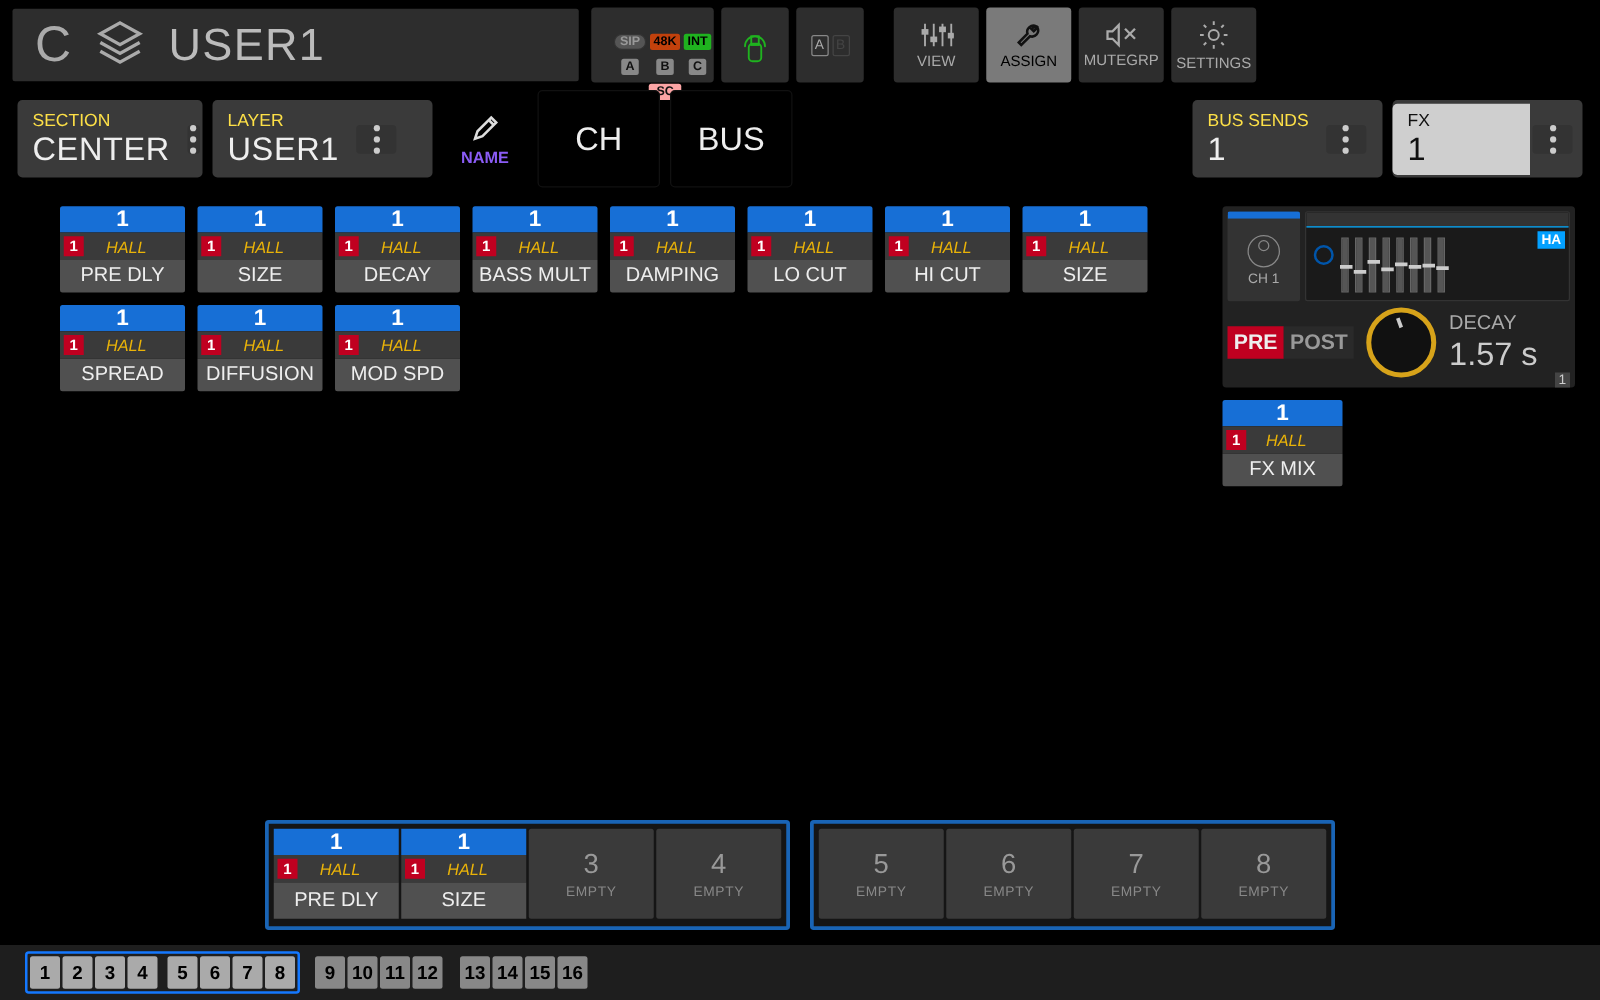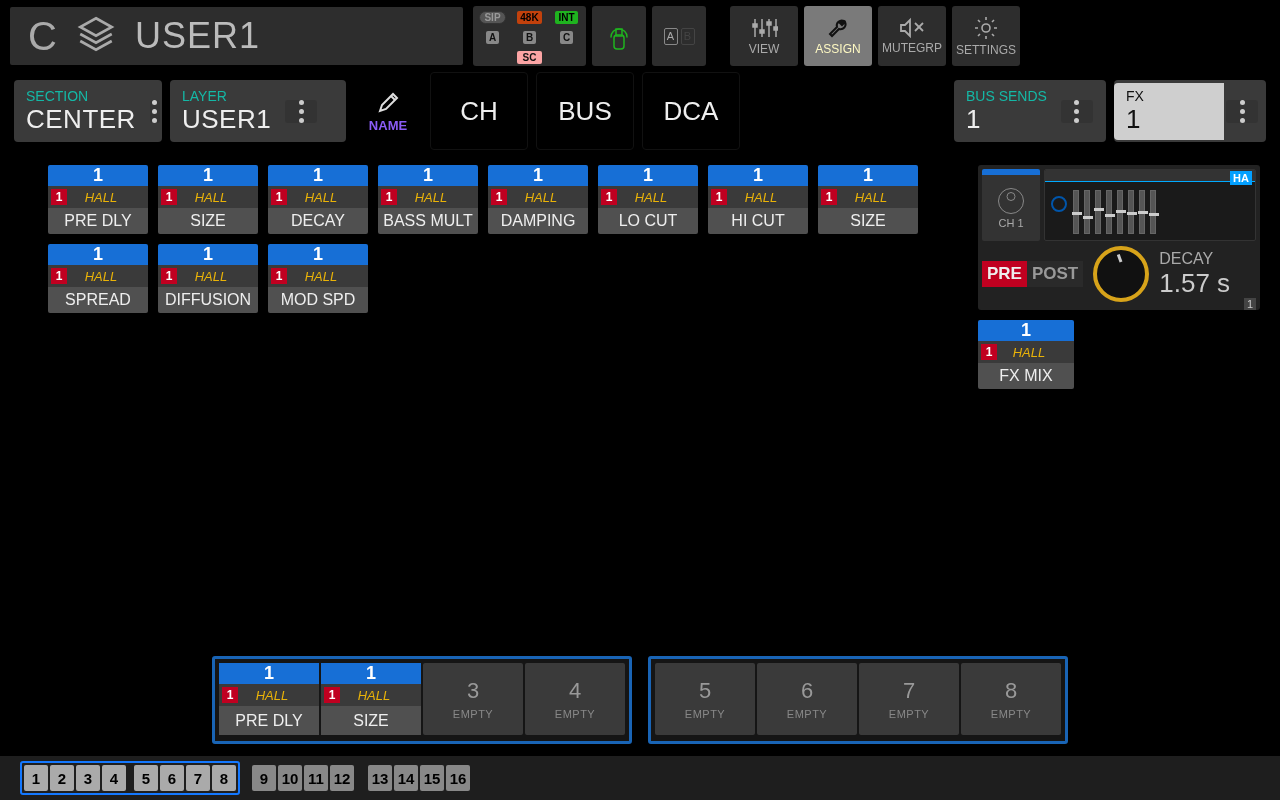--- a/index.html
+++ b/index.html
@@ -28,25 +28,25 @@
 .layers-icon svg { width: 42px; height: 42px; }
 .topbar-left .user { font-size: 36px; font-weight: 500; color: #bbb; letter-spacing: 1px; }
 .topbar-right { display: flex; gap: 6px; margin-left: 10px; }
 .top-btn {
   background: #2d2d2d; width: 68px; height: 60px;
   border-radius: 3px; display: flex; flex-direction: column;
   align-items: center; justify-content: center; gap: 2px;
 }
 .top-btn.active { background: #7a7a7a; }
 .top-btn .lbl { font-size: 12px; color: #aaa; }
-.top-btn.active .lbl { color: #fef9c3; }
+.top-btn.active .lbl { color: #000000; }
 .top-sip-group {
-  background: #2d2d2d; width: 113px; height: 60px; border-radius: 3px;
+  background: #2d2d2d; width: 98px; height: 60px; border-radius: 3px;
   display: grid; grid-template-columns: 1fr 1fr 1fr; grid-template-rows: 18px 18px 18px;
-  gap: 2px; padding: 2px; align-items: center; justify-items: center;
+  gap: 2px; padding: 18px; align-items: center; justify-items: center;
 }
 .badge { font-size: 10px; font-weight: bold; padding: 1px 3px; border-radius: 2px; }
 .badge.sip { background: #555; color: #999; border: 1px solid #333; border-radius: 8px; padding: 0 4px; grid-column: 1; grid-row: 1; }
 .badge.rate { background: #c2410c; color: #000; grid-column: 2; grid-row: 1; }
 .badge.int { background: #1fb31f; color: #000; grid-column: 3; grid-row: 1; }
 .badge.a { background: #888; color: #111; grid-column: 1; grid-row: 2; }
 .badge.b { background: #888; color: #111; grid-column: 2; grid-row: 2; }
 .badge.c { background: #888; color: #111; grid-column: 3; grid-row: 2; }
 .badge.sc { background: #fca5a5; color: #111; grid-column: 2; grid-row: 3; padding: 1px 6px; }
 .top-btn.usb, .top-btn.sd { width: 54px; }
@@ -61,21 +61,21 @@
   padding: 8px 14px; height: 78px;
 }
 .panel {
   background: #3a3a3a; border-radius: 4px;
   display: flex; align-items: center;
 }
 .panel-split {
   height: 62px; display: flex;
 }
 .panel-main { padding: 5px 12px; display:flex; flex-direction:column; justify-content:center; }
-.panel-label { font-size: 14px; color: #14b8a6; font-weight: 500; }
+.panel-label { font-size: 14px; color: #fde047; font-weight: 500; }
 .panel-value { font-size: 26px; color: #eee; font-weight: 500; letter-spacing: 0.5px; }
 .panel-dots {
   width: 32px; background:#333; margin:2px; border-radius:3px;
   display:flex; align-items:center; justify-content:center;
 }
 .dots3 { display:flex; flex-direction:column; gap:4px; }
 .dots3 span { width:5px; height:5px; background:#ccc; border-radius:50%; }
 .panel.fx-active .panel-main { background:#cfcfcf; border-radius:4px 0 0 4px; }
 .panel.fx-active .panel-label, .panel.fx-active .panel-value { color:#111; }
 .name-btn {
@@ -112,21 +112,21 @@
 .detail-top { display:flex; gap:4px; height:72px; }
 .chan-box {
   background:#333; width:58px; border-radius:2px; display:flex; flex-direction:column; align-items:center; justify-content:center; gap:3px;
   border-top: 6px solid #176fd6;
 }
 .chan-box .mic-icon { width:26px; height:26px; border:1.5px solid #888; border-radius:50%; position:relative; }
 .chan-box .mic-icon::after { content:""; width:7px; height:7px; border:1.5px solid #888; border-radius:50%; position:absolute; top:3px; left:50%; transform:translateX(-50%); }
 .chan-box .ch-lbl { font-size:11px; color:#aaa; }
 .rack-box { background:#1a1a1a; flex:1; border-radius:2px; position:relative; overflow:hidden; border:1px solid #333; }
 .rack-top { height:12px; background:#333; border-bottom:1px solid #0af; }
-.rack-ha { position:absolute; right:3px; top:1px; background:#03a0ff; color:#fff; font-size:11px; font-weight:bold; padding:1px 3px; }
+.rack-ha { position:absolute; right:3px; top:15px; background:#03a0ff; color:#fff; font-size:11px; font-weight:bold; padding:1px 3px; }
 .rack-faders { position:absolute; top:20px; left:28px; right:34px; bottom:6px; display:flex; gap:5px; align-items:flex-end; }
 .fader { width:6px; background:linear-gradient(#555,#555); height:100%; position:relative; border:1px solid #666; }
 .fader .cap { position:absolute; left:-2px; width:10px; height:3px; background:#ccc; }
 .rack-knob { position:absolute; left:6px; top:26px; width:16px; height:16px; border:2px solid #05a; border-radius:50%; }
 .detail-bottom { display:flex; gap:4px; height:60px; align-items:center; }
 .prepost { display:flex; }
 .prepost span { font-size:17px; font-weight:bold; padding:3px 5px; }
 .prepost .pre { background:#c00020; color:#eee; }
 .prepost .post { background:#2a2a2a; color:#999; }
 .knob-big { width:56px; height:56px; border-radius:50%; border:4px solid #d7a31a; background:#111; position:relative; margin-left:6px; }
@@ -277,21 +277,20 @@
   </div>
   <div class="name-btn">
     <svg width="26" height="26" viewBox="0 0 26 26" fill="none" stroke="#ddd" stroke-width="2">
         <path d="M5 21 l2 -6 L18 4 l4 4 L11 19 z"></path>
         <line x1="16" y1="6" x2="20" y2="10"></line>
       </svg>
     <span class="lbl">NAME</span>
   </div>
   <div class="black-btn">CH</div>
   <div class="black-btn">BUS</div>
-  <div class="black-btn">DCA</div>
 
   <div style="flex:1"></div>
 
   <div class="panel panel-split" style="width:152px">
     <div class="panel-main">
       <span class="panel-label">BUS SENDS</span>
       <span class="panel-value">1</span>
     </div>
     <div class="panel-dots">
         <div class="dots3">

